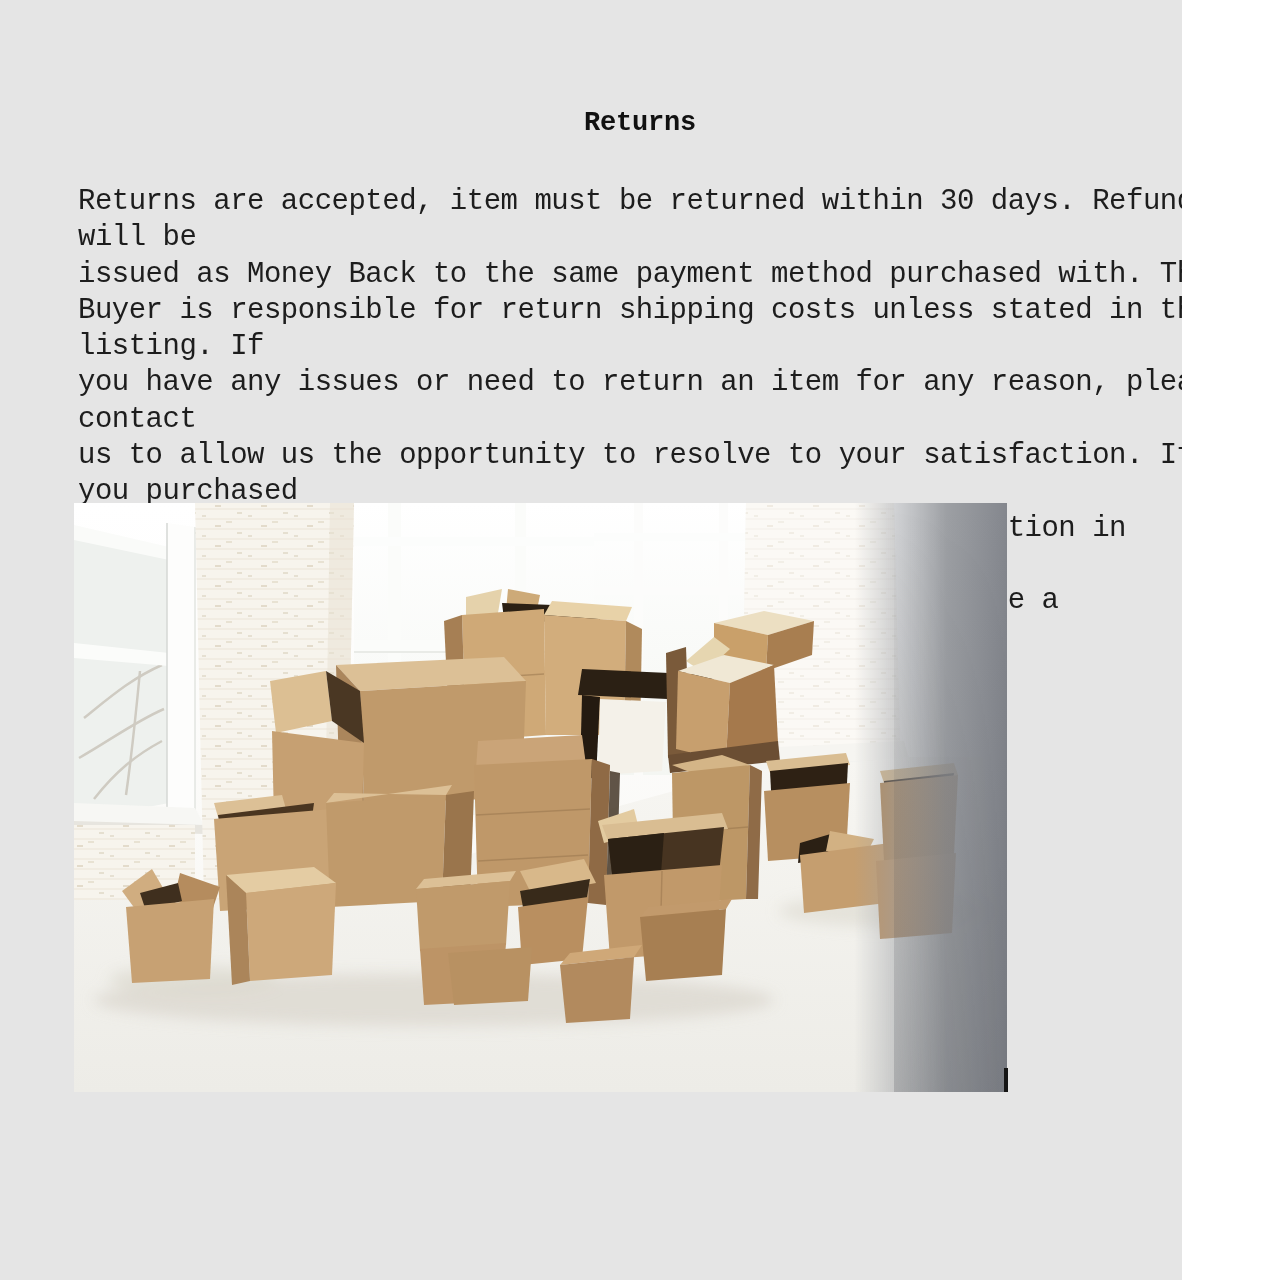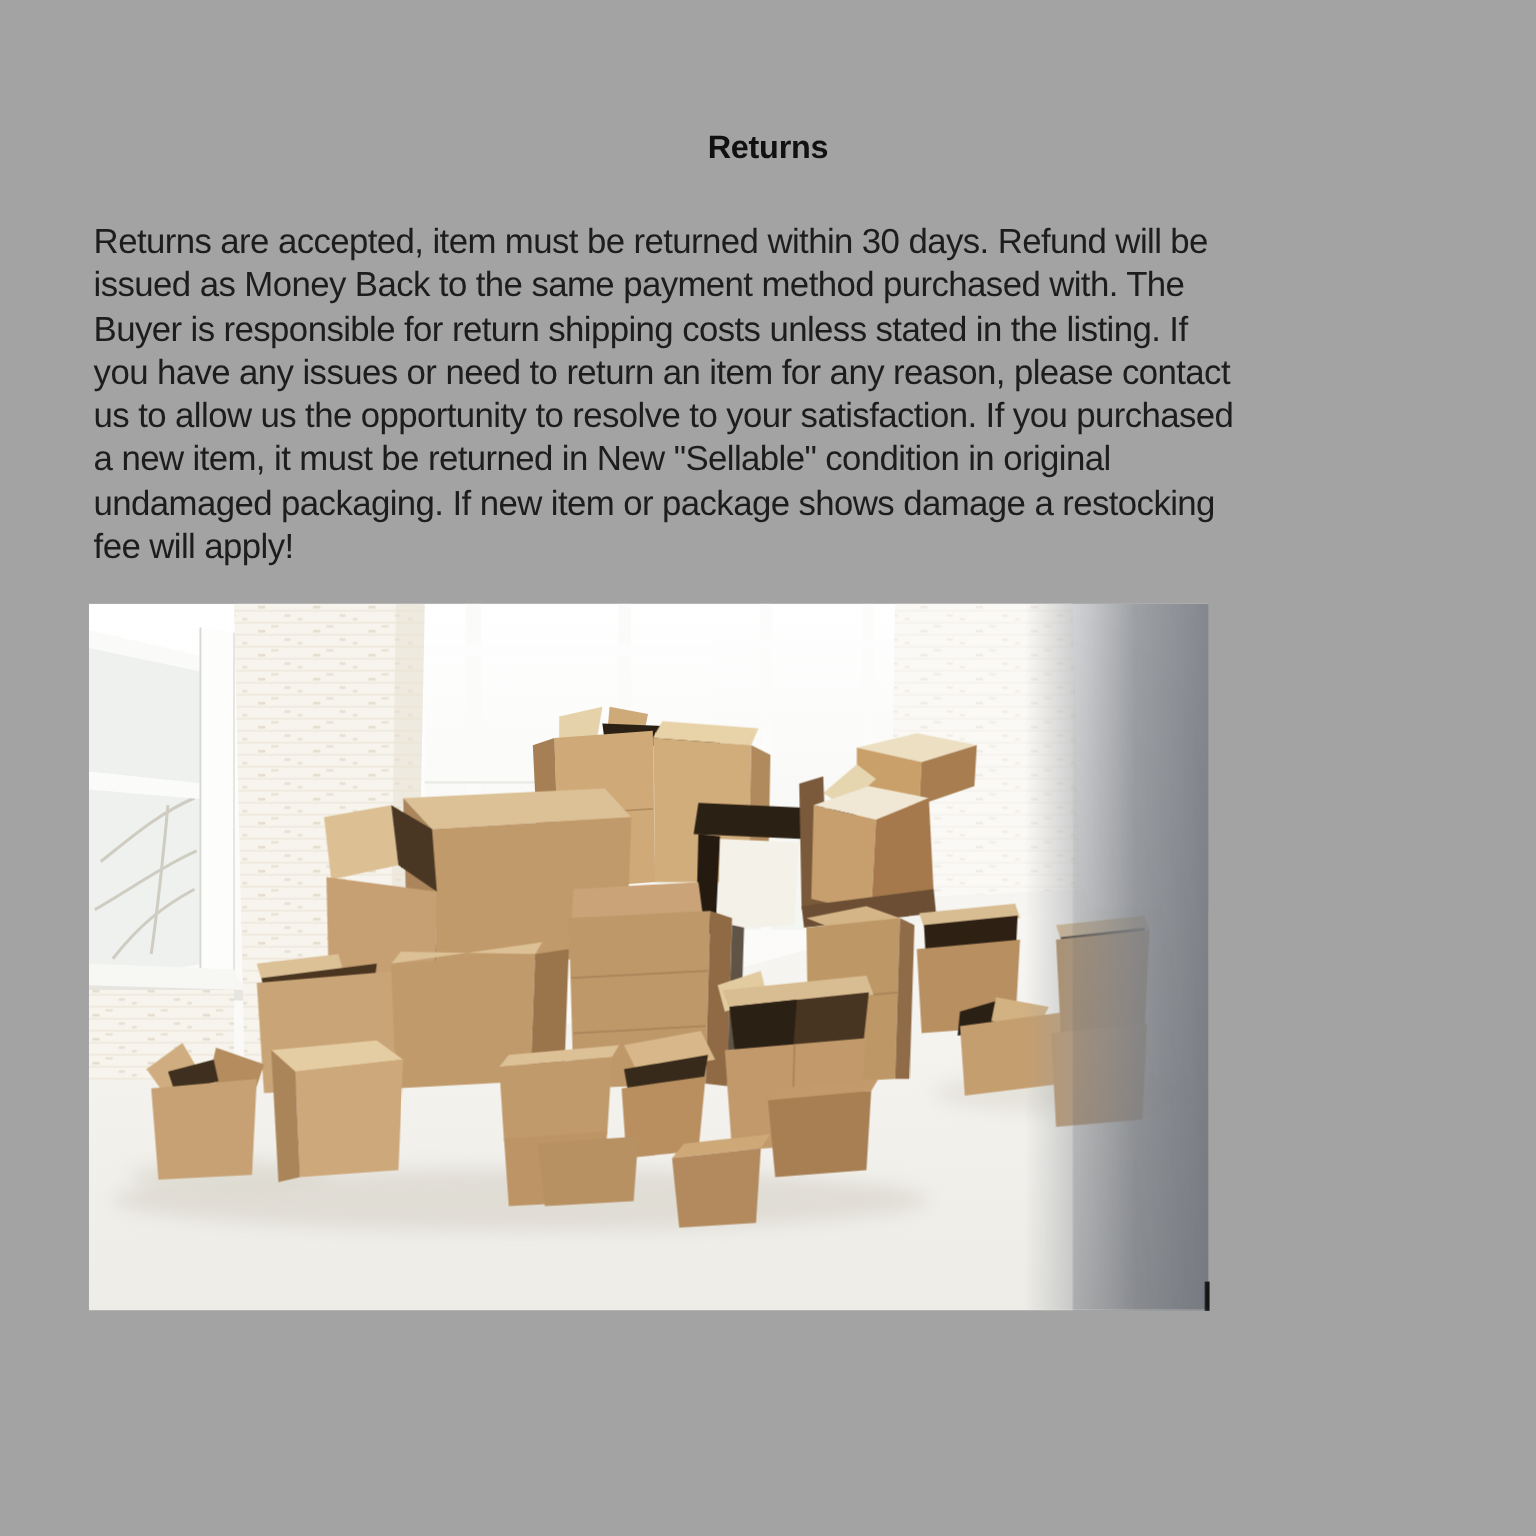--- a/index.html
+++ b/index.html
@@ -1,20 +1,20 @@
 <!DOCTYPE html>
 <html style="--box-light: #d2ad7c; --box-mid: #c09a6b; --box-dark: #8f6b47; --box-top: #e4cca3; --box-rim: #dcc096; --box-deep: #2b2014; --wall: #f7f4ee; --floor: #f3f2ee; --blur-gray: #94979c; --text: #1d1d1d;"><head>
 <meta charset="utf-8">
 <style>
   html,body{margin:0;padding:0;background:#ffffff;}
   .page{
     position:relative;
-    width:1280px;height:1280px;
-    background:#a3a3a3;
-    font-family:Liberation Sans, sans-serif;
+    width:1182px;height:1280px;
+    background:#e5e5e5;
+    font-family:Liberation Mono, monospace;
     overflow:hidden;
   }
   .doc-title{
     position:absolute;
     left:0;top:108px;width:1280px;
     margin:0;
     text-align:center;
     font-size:27px;
     font-weight:bold;
     color:#111111;

